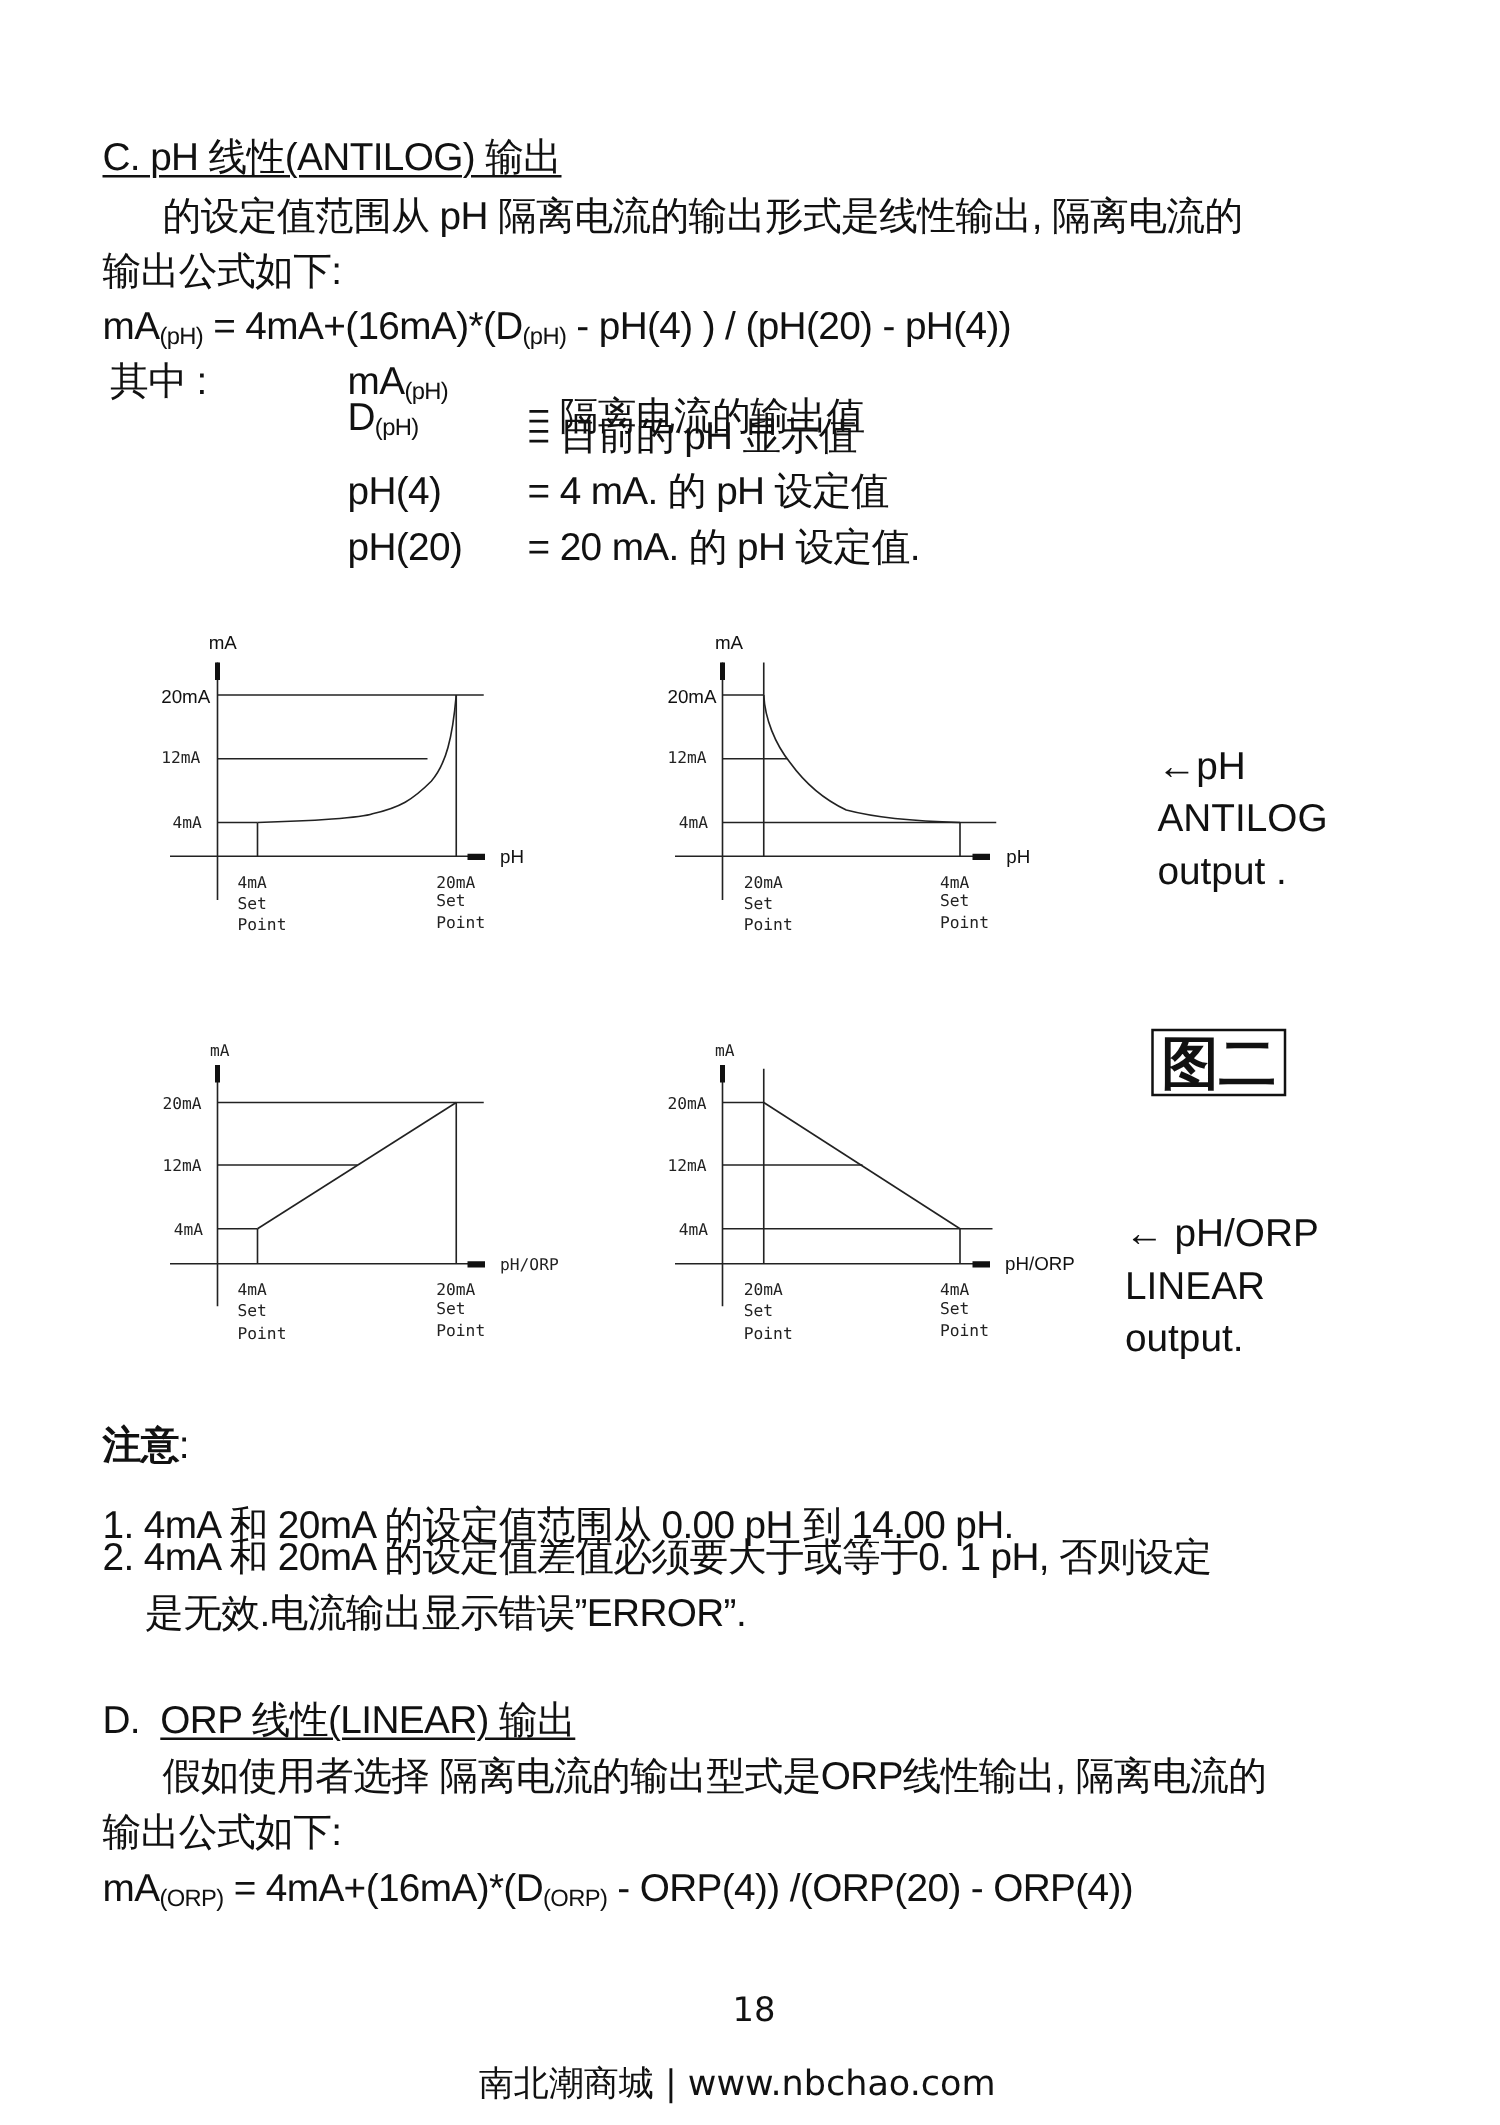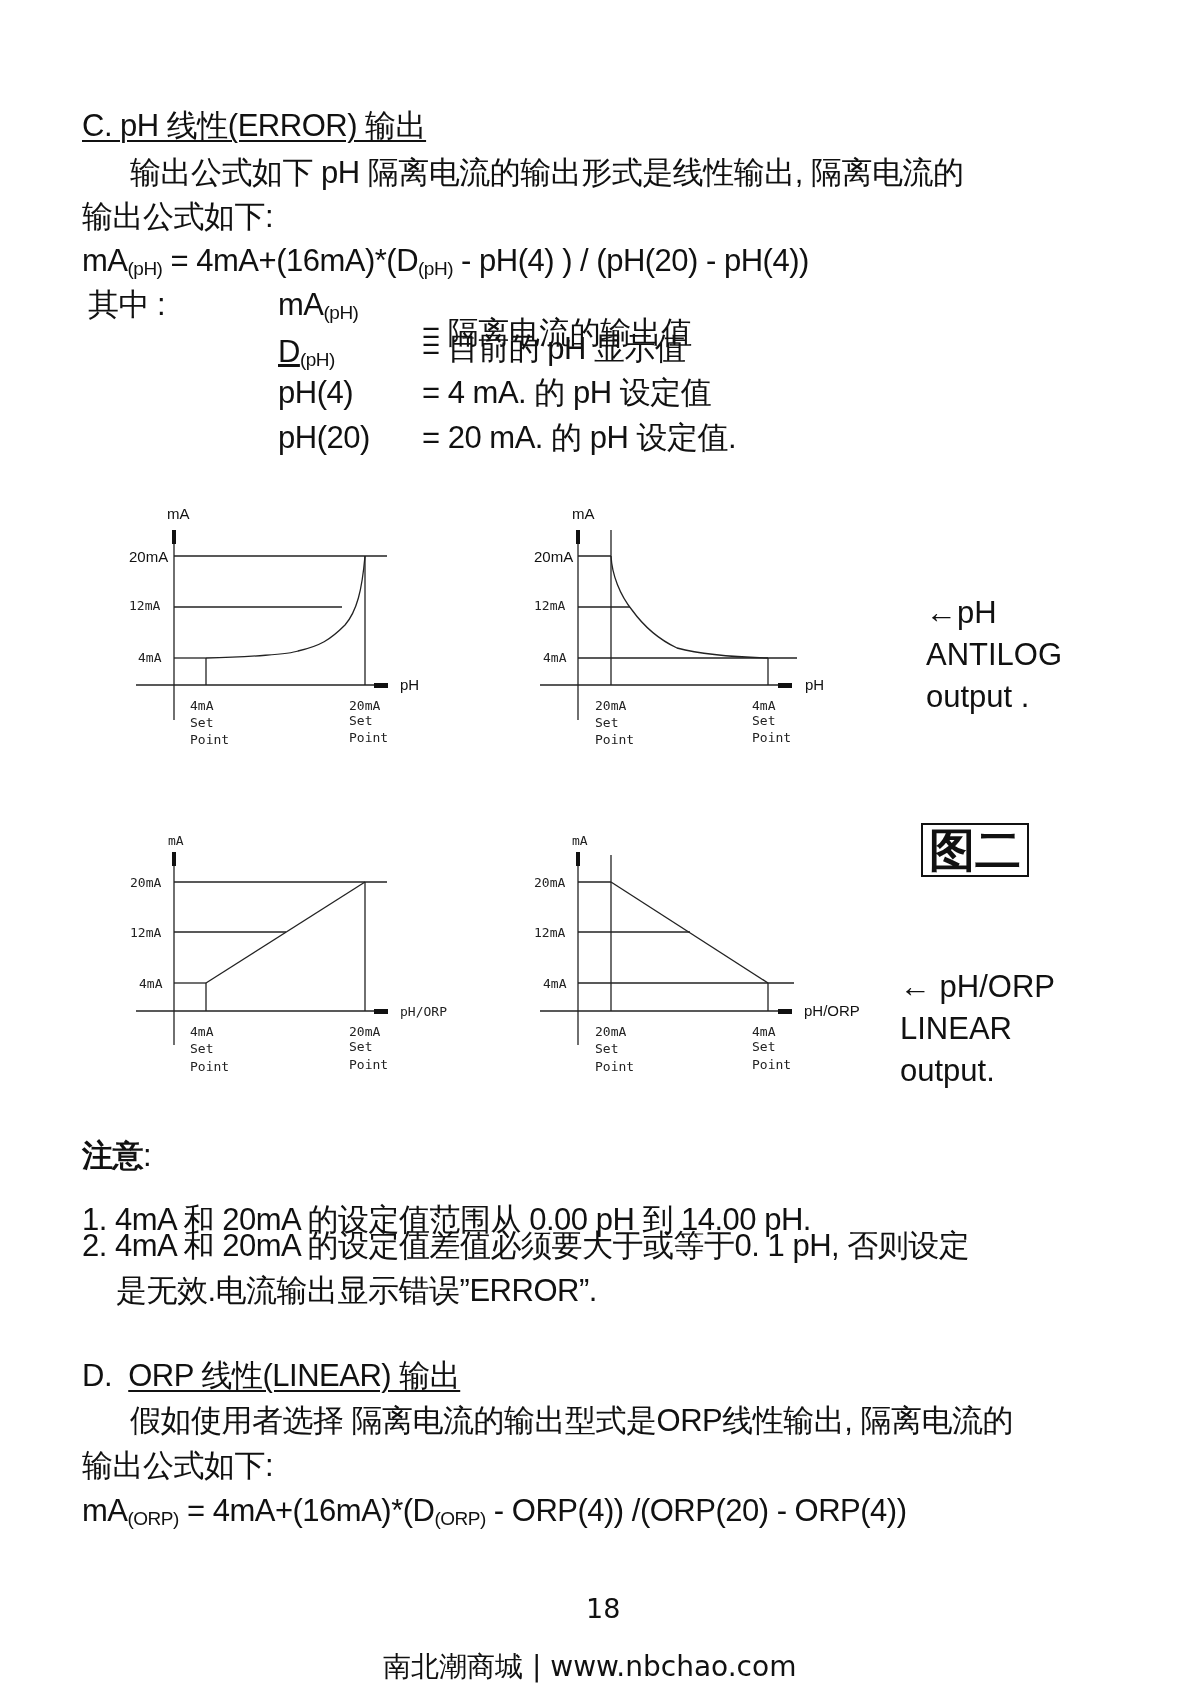--- a/index.html
+++ b/index.html
@@ -12,31 +12,31 @@
   .chart { position:absolute; left:0; top:0; }
   .lbl { font-family:"DejaVu Sans Mono","Liberation Mono",monospace; font-size:13px; fill:#222; }
   .lblS { font-family:"Liberation Sans",sans-serif; font-size:15px; fill:#111; }
   .fig-box { border:2px solid #111; padding:0 6px; font-size:46px; line-height:50px; font-weight:bold; }
   .side { font-size:31px; line-height:42px; }
   .footer { font-family:"DejaVu Sans",sans-serif; font-size:28px;margin-top:48px; }
 </style>
 </head>
 <body>
 
-<div class="abs t u" style="left:82px; top:108px;">C. pH 线性(ERROR) 输出</div>
-<div class="abs t" style="left:130px; top:155px;">输出公式如下 pH 隔离电流的输出形式是线性输出, 隔离电流的</div>
+<div class="abs t u" style="left:82px; top:108px;">C. pH 线性(ANTILOG) 输出</div>
+<div class="abs t" style="left:130px; top:155px;">的设定值范围从 pH 隔离电流的输出形式是线性输出, 隔离电流的</div>
 <div class="abs t" style="left:82px; top:199px;">输出公式如下:</div>
 <div class="abs t" style="left:82px; top:243px;"><span>mA</span><sub>(pH)</sub><span> = 4mA+(16mA)*(D</span><sub>(pH)</sub><span> - pH(4) ) / (pH(20) - pH(4))</span></div>
 
 <div class="abs t" style="left:88px; top:287px;">其中 :</div>
 
 <div class="abs t" style="left:278px; top:287px;"><span>mA</span><sub>(pH)</sub></div>
 <div class="abs t" style="left:422px; top:287px;margin-top:28px;">=  隔离电流的输出值</div>
 
-<div class="abs t" style="left:278px; top:334px;text-decoration:underline;"><span>D</span><sub>(pH)</sub></div>
+<div class="abs t" style="left:278px; top:316px;"><span>D</span><sub>(pH)</sub></div>
 <div class="abs t" style="left:422px; top:331px;">= 目前的 pH 显示值</div>
 
 <div class="abs t" style="left:278px; top:375px;">pH(4)</div>
 <div class="abs t" style="left:422px; top:375px;">=  4 mA. 的 pH 设定值</div>
 
 <div class="abs t" style="left:278px; top:420px;">pH(20)</div>
 <div class="abs t" style="left:422px; top:420px;">=  20 mA. 的 pH 设定值.</div>
 
 <svg class="chart" width="1200" height="1700">
   <g stroke="#222" stroke-width="1.3" fill="none">

